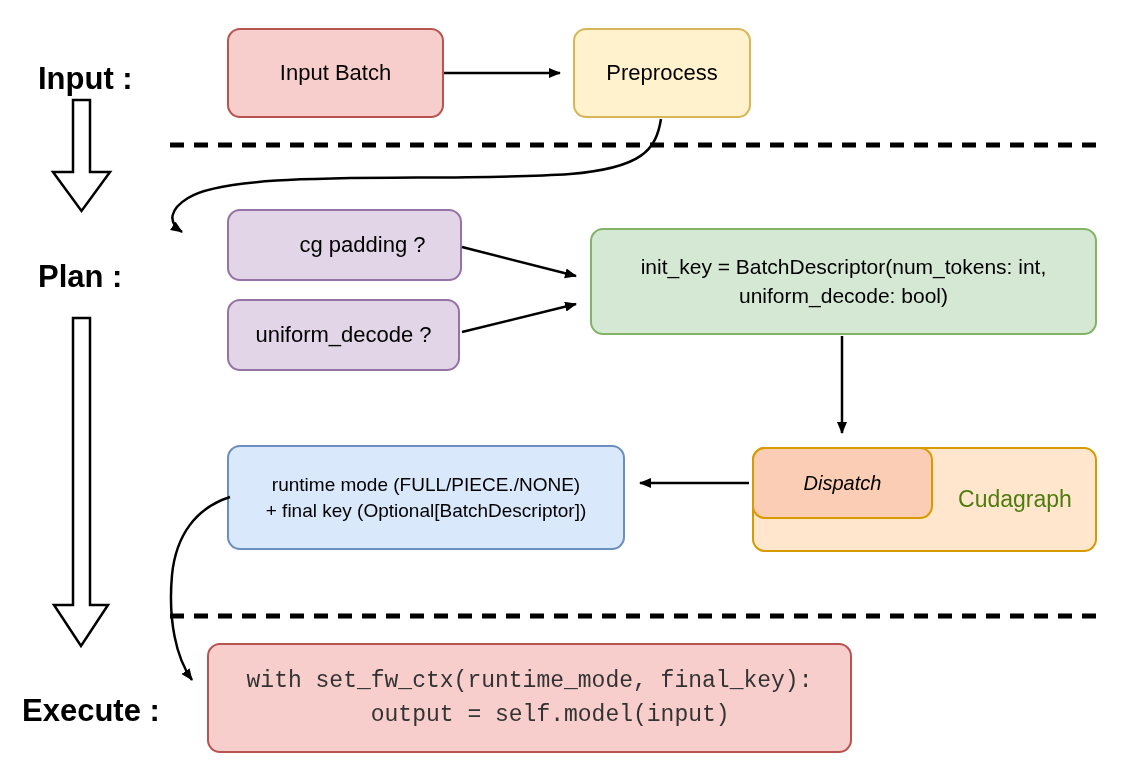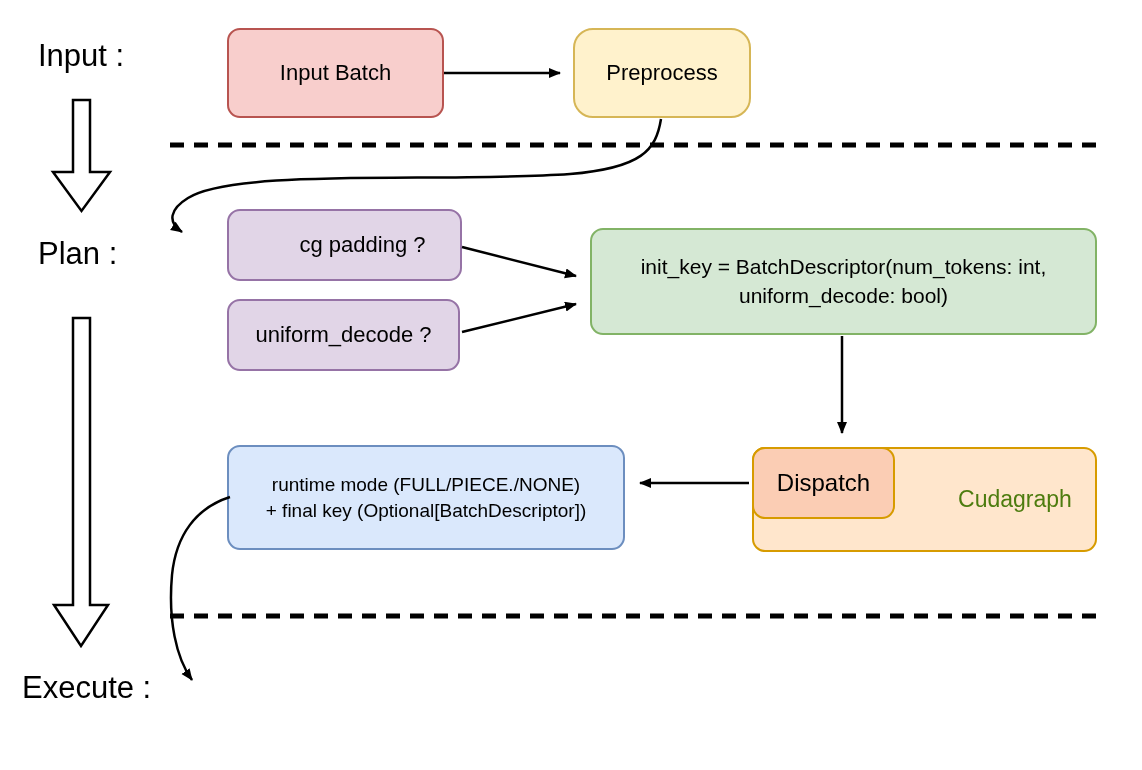--- a/index.html
+++ b/index.html
@@ -5,49 +5,49 @@
   html,body{margin:0;padding:0;background:#ffffff;}
   #canvas{
     position:relative;
     width:1142px;height:770px;
     background:#ffffff;
     font-family:"Liberation Sans", sans-serif;
     overflow:hidden;
   }
   .stage-label{
     position:absolute;
-    font-size:31px;font-weight:normal;color:#000;
-    white-space:nowrap;letter-spacing:0px;
+    font-size:31px;font-weight:bold;color:#000;
+    white-space:nowrap;letter-spacing:0px;margin-top:23px;
   }
   .node{
     position:absolute;
     box-sizing:border-box;
     border-radius:13px;
     border:2px solid #15803d;
     display:flex;flex-direction:column;
     align-items:center;justify-content:center;
     text-align:center;color:#000;
     line-height:1.35;
   }
   .node div{white-space:nowrap;}
   .red    {background:#F8CECC;border-color:#B85450;}
-  .yellow {background:#FFF2CC;border-color:#D6B656;border-radius:20px;}
+  .yellow {background:#FFF2CC;border-color:#D6B656;}
   .purple {background:#E1D5E7;border-color:#9673A6;}
   .green  {background:#D5E8D4;border-color:#82B366;}
   .blue   {background:#DAE8FC;border-color:#6C8EBF;}
   .orange {background:#FFE6CC;border-color:#D79B00;}
   .peach  {background:#FBCDB4;border-color:#D79B00;}
 
   #node-input-batch   {left:227px;top:28px;width:217px;height:90px;font-size:22px;}
   #node-preprocess    {left:573px;top:28px;width:178px;height:90px;font-size:22px;}
   #node-cg-padding    {left:227px;top:209px;width:235px;height:72px;font-size:22px;padding-left:36px;}
   #node-uniform-decode{left:227px;top:299px;width:233px;height:72px;font-size:22px;}
   #node-init-key      {left:590px;top:228px;width:507px;height:107px;font-size:21px;}
   #node-dispatcher    {left:752px;top:447px;width:345px;height:105px;}
-  #node-dispatch      {left:752px;top:447px;width:143px;height:72px;font-size:24px;z-index:2;}
+  #node-dispatch      {left:752px;top:447px;width:181px;height:72px;font-size:20px;z-index:2;font-style:italic;}
   #dispatcher-label   {position:absolute;left:933px;top:447px;width:164px;height:105px;
                        display:flex;flex-direction:column;align-items:center;justify-content:center;
                        font-size:23px;color:#4d7c0f;z-index:2;line-height:1.4;}
   #node-runtime-mode  {left:227px;top:445px;width:398px;height:105px;font-size:19px;}
   #node-execute-code  {left:207px;top:643px;width:645px;height:110px;
                        font-family:"Liberation Mono", monospace;font-size:23px;color:#333;
                        line-height:1.5;}
   #node-execute-code div{white-space:pre;}
 
   #connector-layer{
@@ -91,20 +91,24 @@
   </div>
   <div id="dispatcher-label">
     <div>Cudagraph</div>
   </div>
 
   <div class="node blue" id="node-runtime-mode">
     <div>runtime mode (FULL/PIECE./NONE)</div>
     <div>+ final key (Optional[BatchDescriptor])</div>
   </div>
 
+  <div class="node red" id="node-execute-code">
+    <div>with set_fw_ctx(runtime_mode, final_key):</div>
+    <div>   output = self.model(input)</div>
+  </div>
 
   <svg id="connector-layer" viewBox="0 0 1142 770" xmlns="http://www.w3.org/2000/svg">
     <defs>
       <marker id="arrowhead" markerUnits="userSpaceOnUse" markerWidth="14" markerHeight="12" refX="11" refY="5" orient="auto">
         <path d="M0,0 L12,5 L0,10 Z" fill="#000"></path>
       </marker>
     </defs>
 
     <line x1="170" y1="145" x2="1097" y2="145" stroke="#000" stroke-width="5" stroke-dasharray="14 10"></line>
     <line x1="170" y1="616" x2="1097" y2="616" stroke="#000" stroke-width="5" stroke-dasharray="14 10"></line>

